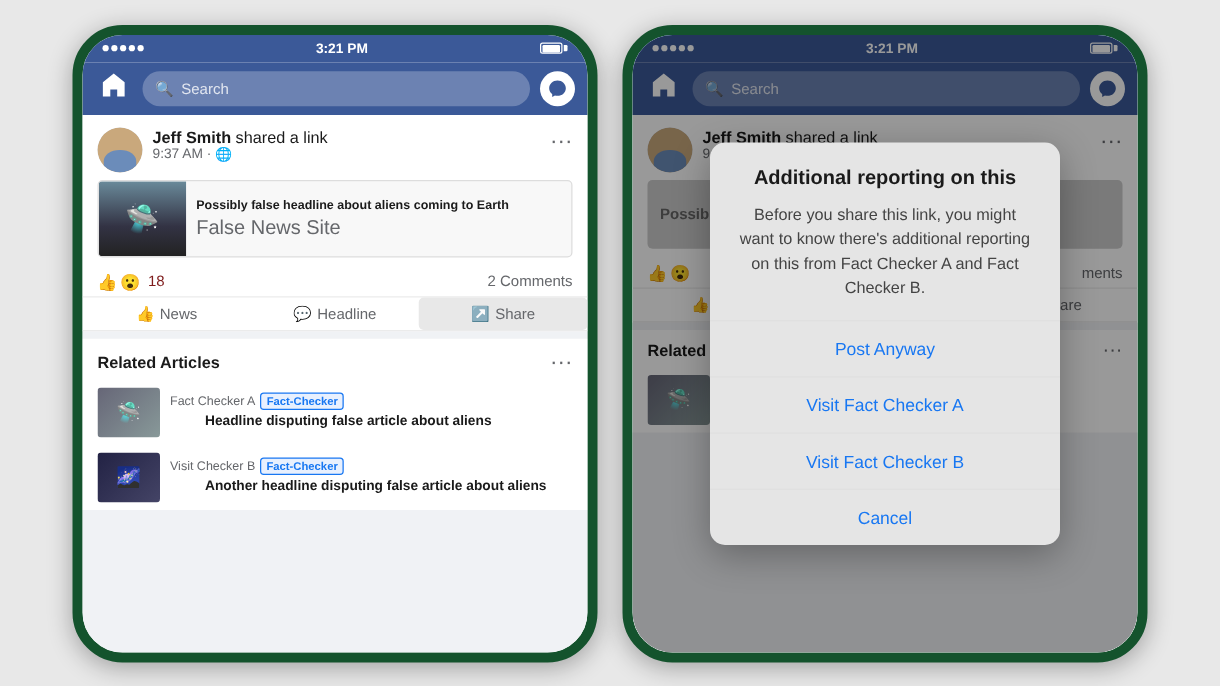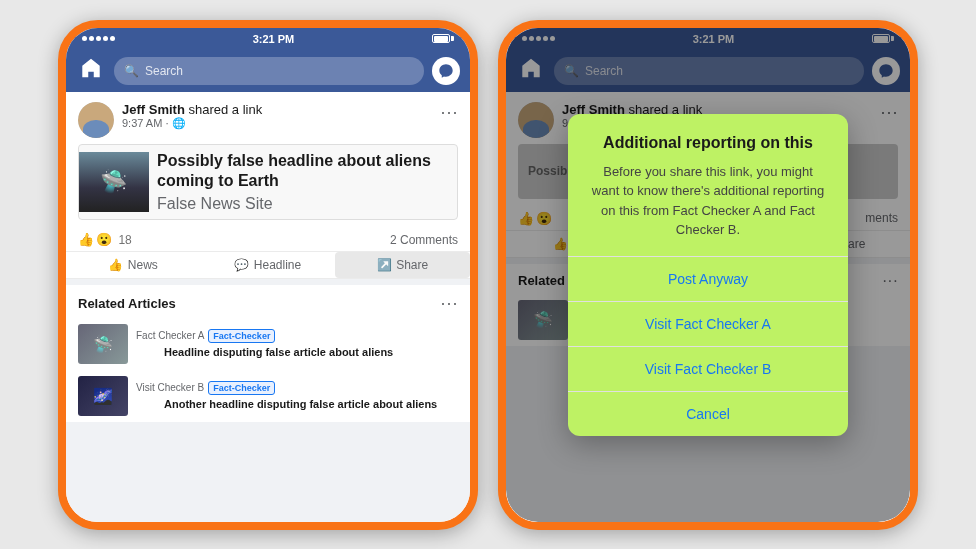--- a/index.html
+++ b/index.html
@@ -21,21 +21,21 @@
       align-items: center;
       justify-content: center;
     }
 
     
     .phone {
       width: 420px;
       height: 510px;
       background: #fff;
       border-radius: 40px;
-      border: 8px solid #f97316;
+      border: 8px solid #14532d;
       overflow: hidden;
       position: relative;
       box-shadow: 0 4px 20px rgba(0,0,0,0.3);
       display: flex;
       flex-direction: column;
     }
 
     
     .status-bar {
       background: #3b5998;
@@ -175,34 +175,34 @@
       align-items: center;
       justify-content: center;
       overflow: hidden;
     }
 
     .link-info {
       padding: 6px 8px;
       flex: 1;
     }
 
-    .link-title { font-size: 16px; font-weight: 700; color: #1a1a1a; line-height: 1.3; }
+    .link-title { font-size: 10px; font-weight: 700; color: #1a1a1a; line-height: 1.3; }
     .link-source { font-size: 16px; color: #65676b; margin-top: 3px; }
 
     
     .reactions-row {
       display: flex;
       justify-content: space-between;
       align-items: center;
       padding: 4px 12px;
       border-bottom: 1px solid #ebebeb;
     }
 
     .reaction-icons { display: flex; align-items: center; gap: 2px; font-size: 13px; }
-    .reaction-count { font-size: 12px; color: #737373; margin-left: 4px; }
+    .reaction-count { font-size: 12px; color: #7f1d1d; margin-left: 4px; }
     .comments-count { font-size: 12px; color: #65676b; }
 
     
     .action-buttons {
       display: flex;
       border-bottom: 1px solid #ebebeb;
     }
 
     .action-btn {
       flex: 1;
@@ -298,21 +298,21 @@
       z-index: 5;
       border-radius: 32px;
     }
 
     
     .dialog {
       position: absolute;
       top: 50%;
       left: 50%;
       transform: translate(-50%, -50%);
-      background: #bef264;
+      background: #e5e5e5;
       border-radius: 12px;
       width: 280px;
       z-index: 10;
       overflow: hidden;
       box-shadow: 0 8px 30px rgba(0,0,0,0.3);
     }
 
     .dialog-body {
       padding: 20px 20px 0;
       text-align: center;

